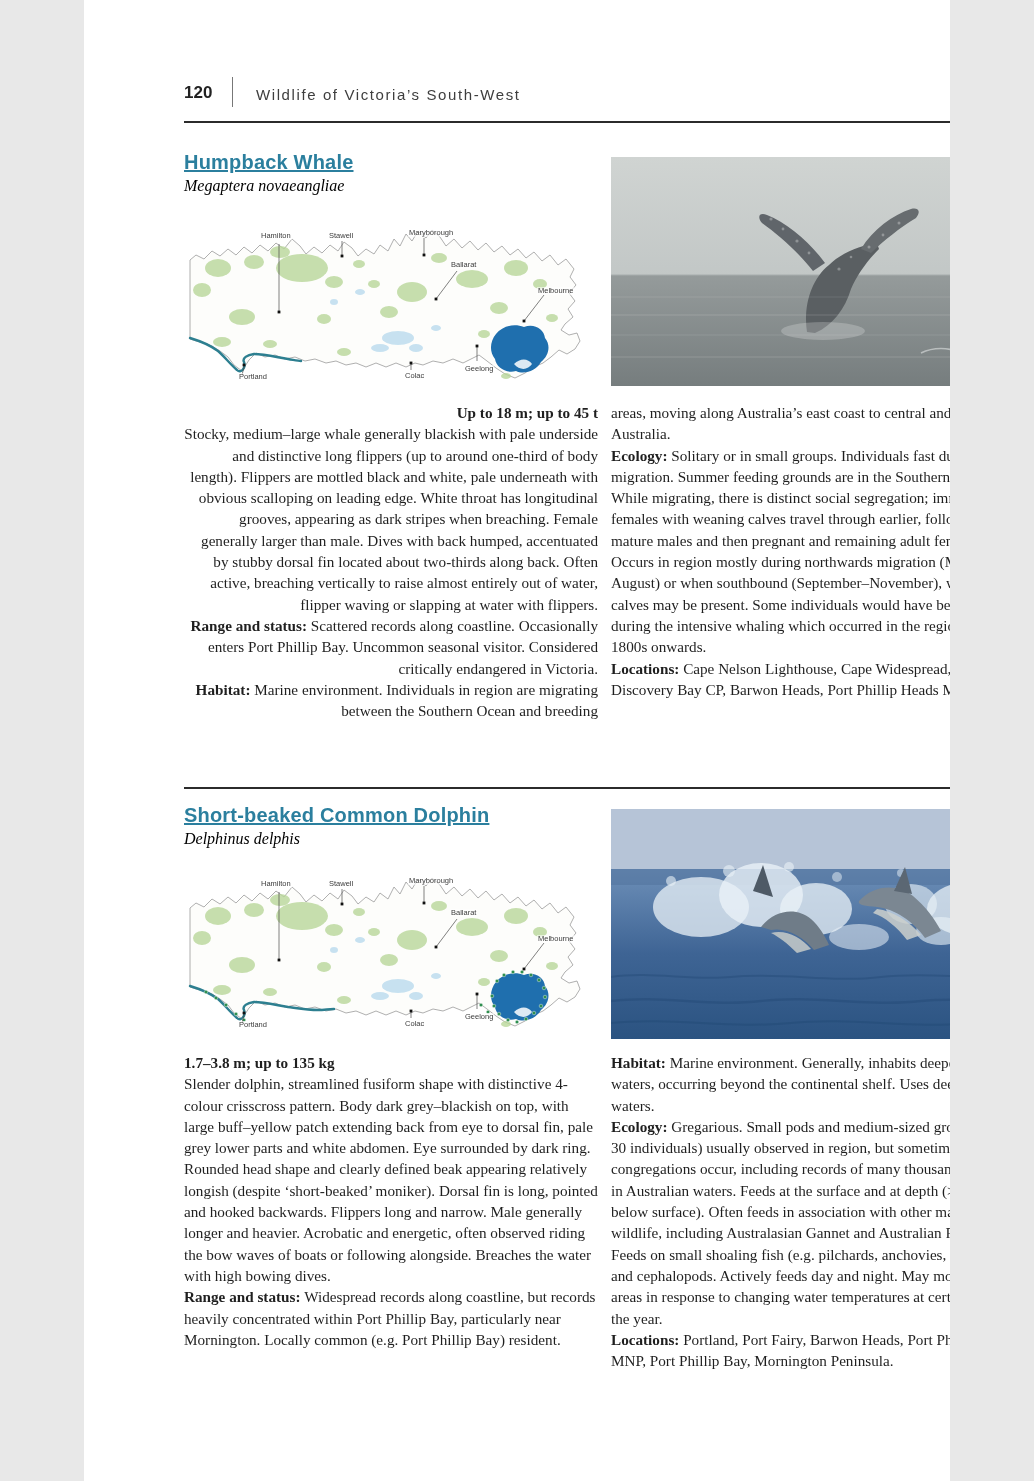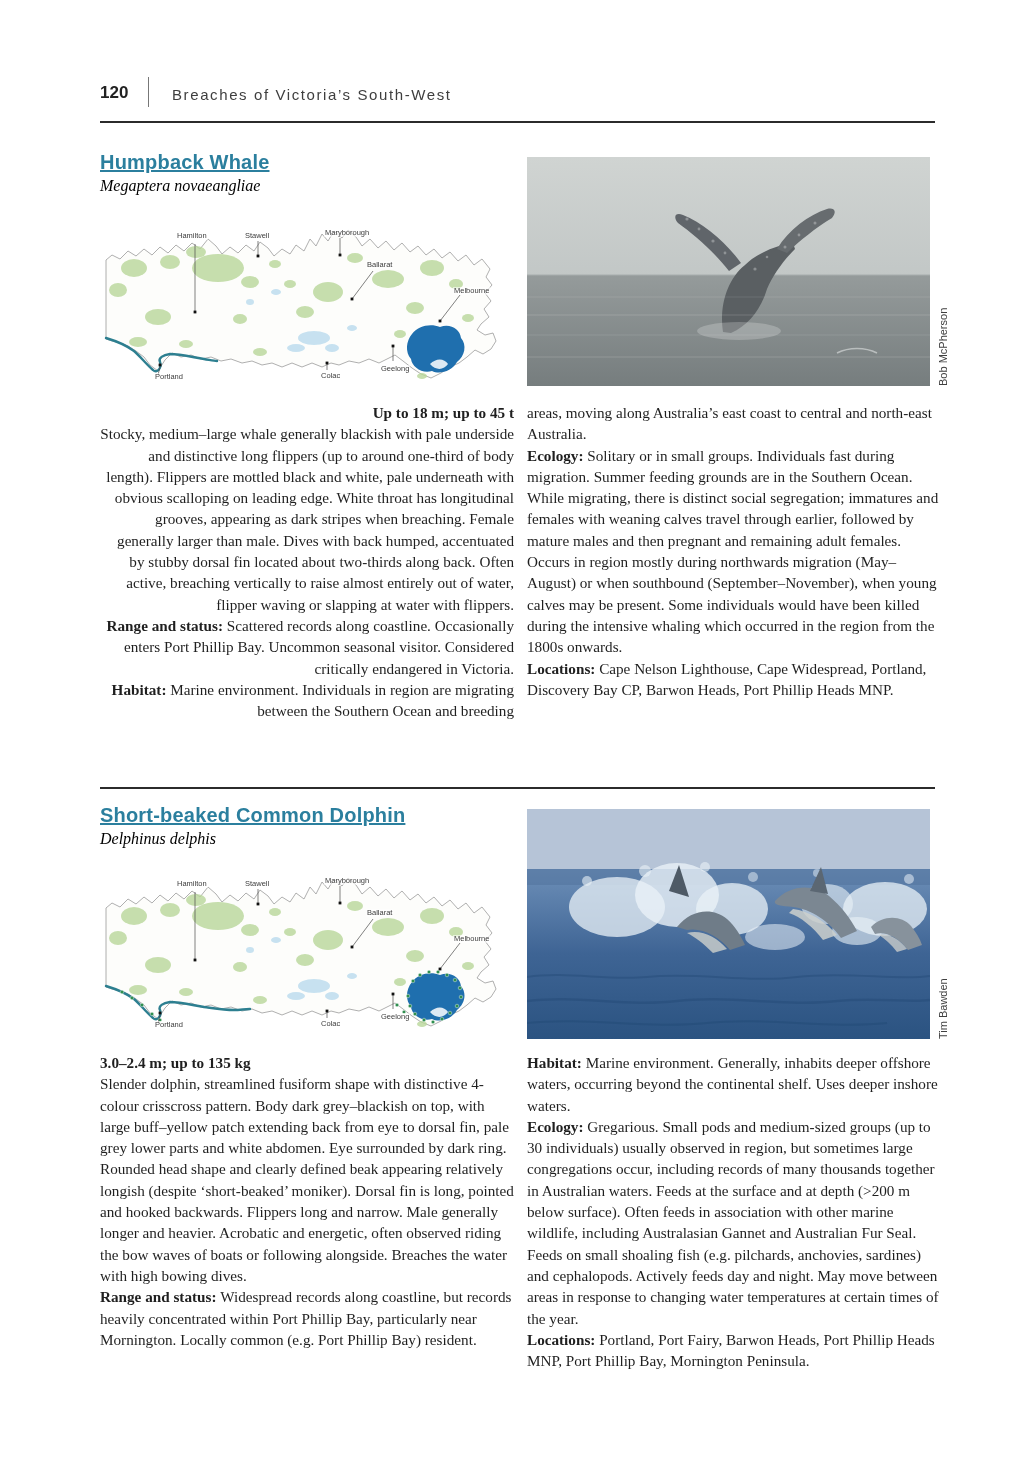--- a/index.html
+++ b/index.html
@@ -1,16 +1,16 @@
 <!DOCTYPE html>
 <html><head>
 <meta charset="utf-8">
 <style>
   html,body{margin:0;padding:0;background:#e8e8e8;}
-  .page{position:relative;width:1034px;height:1481px;background:#ffffff;margin:0 auto;
+  .page{position:relative;width:866px;height:1481px;background:#ffffff;margin:0 auto;
         font-family:"Liberation Serif",serif;color:#1f1f1f;overflow:hidden;}
   .abs{position:absolute;}
 
   
   .pagenum{font-family:"Liberation Sans",sans-serif;font-weight:bold;font-size:17px;color:#222;}
   .runtitle{font-family:"Liberation Sans",sans-serif;font-size:15px;letter-spacing:1.6px;color:#3e3e3e;}
   .vbar{width:1px;background:#777;}
   .hrule{background:#2b2b2b;}
 
   
@@ -37,21 +37,21 @@
   .credit{position:absolute;font-family:"Liberation Sans",sans-serif;font-size:11px;color:#3f3f3f;
           transform:rotate(-90deg);transform-origin:left top;white-space:nowrap;}
 </style>
 </head>
 <body>
 
 <div class="page">
 
   <div class="abs pagenum" style="left:100px;top:83px;">120</div>
   <div class="abs vbar" style="left:148px;top:77px;height:30px;"></div>
-  <div class="abs runtitle" style="left:172px;top:86px;">Breaches of Victoria’s South-West</div>
+  <div class="abs runtitle" style="left:172px;top:86px;">Wildlife of Victoria’s South-West</div>
   <div class="abs hrule" style="left:100px;top:121px;width:835px;height:2px;"></div>
 
   <div class="abs sp-heading" style="left:100px;top:151px;">Humpback Whale</div>
   <div class="abs sci" style="left:100px;top:177px;">Megaptera novaeangliae</div>
 
   <div class="abs map" style="left:100px;top:224px;">
     <svg viewBox="0 0 397 170">
       <path d="M6,36 L12,31 20,35 28,27 36,32 44,25 52,31 60,23 68,29 76,21 84,27 92,19 100,25 108,15 116,22 122,30 130,23 138,29 146,21 154,27 160,18 168,24 174,32 182,25 190,30 196,21 204,27 210,15 216,22 222,10 228,17 234,7 242,14 248,6 256,13 262,22 270,15 278,24 286,17 294,26 302,19 310,28 318,22 326,31 334,25 342,34 350,28 358,37 366,31 374,41 382,35 390,45 386,53 392,61 385,69 391,77 384,85 389,93 381,100 377,106 385,111 393,109 396,117 391,125 383,130 375,126 367,133 359,139 350,143 341,149 331,154 321,150 312,144 303,137 295,131 287,135 279,139 269,135 259,139 249,137 239,141 231,139 222,143 212,139 202,143 192,139 182,143 172,139 162,141 152,137 142,139 131,135 121,137 111,133 101,135 91,131 81,133 72,129 65,136 58,147 50,141 44,133 36,127 28,122 20,119 12,117 6,115 Z" fill="#fdfdfb" stroke="#9b9b9b" stroke-width="0.8" stroke-linejoin="round"></path>
       <g fill="#b9d79a" opacity="0.8">
         <ellipse cx="34" cy="44" rx="13" ry="9"></ellipse>
@@ -315,21 +315,21 @@
       <g stroke="#1e4470" fill="none" opacity="0.35">
         <path d="M0,168 C40,162 80,172 120,168 C170,163 220,174 270,168 C320,162 370,172 403,167" stroke-width="2"></path>
         <path d="M0,192 C50,186 100,198 150,192 C200,186 260,198 310,192 C350,188 380,194 403,191" stroke-width="2.4"></path>
         <path d="M0,214 C60,208 120,220 180,214 C240,208 300,220 360,214" stroke-width="2"></path>
       </g>
     </svg>
   </div>
   <div class="credit" style="left:937px;top:1039px;">Tim Bawden</div>
 
   <div class="abs col" style="left:100px;top:1052px;">
-    <p class="sizeline">3.0–2.4 m; up to 135 kg</p>
+    <p class="sizeline">1.7–3.8 m; up to 135 kg</p>
     <p><span>Slender dolphin, streamlined fusiform shape with distinctive 4-colour crisscross pattern. Body dark grey–blackish on top, with large buff–yellow patch extending back from eye to dorsal fin, pale grey lower parts and white abdomen. Eye surrounded by dark ring. Rounded head shape and clearly defined beak appearing relatively longish (despite ‘short-beaked’ moniker). Dorsal fin is long, pointed and hooked backwards. Flippers long and narrow. Male generally longer and heavier. Acrobatic and energetic, often observed riding the bow waves of boats or following alongside. Breaches the water with high bowing dives.</span></p>
     <p><strong>Range and status: </strong><span>Widespread records along coastline, but records heavily concentrated within Port Phillip Bay, particularly near Mornington. Locally common (e.g. Port Phillip Bay) resident.</span></p>
   </div>
   <div class="abs col" style="left:527px;top:1052px;width:412px;">
     <p><strong>Habitat: </strong><span>Marine environment. Generally, inhabits deeper offshore waters, occurring beyond the continental shelf. Uses deeper inshore waters.</span></p>
     <p><strong>Ecology: </strong><span>Gregarious. Small pods and medium-sized groups (up to 30 individuals) usually observed in region, but sometimes large congregations occur, including records of many thousands together in Australian waters. Feeds at the surface and at depth (&gt;200 m below surface). Often feeds in association with other marine wildlife, including Australasian Gannet and Australian Fur Seal. Feeds on small shoaling fish (e.g. pilchards, anchovies, sardines) and cephalopods. Actively feeds day and night. May move between areas in response to changing water temperatures at certain times of the year.</span></p>
     <p><strong>Locations: </strong><span>Portland, Port Fairy, Barwon Heads, Port Phillip Heads MNP, Port Phillip Bay, Mornington Peninsula.</span></p>
   </div>
 
 </div>

